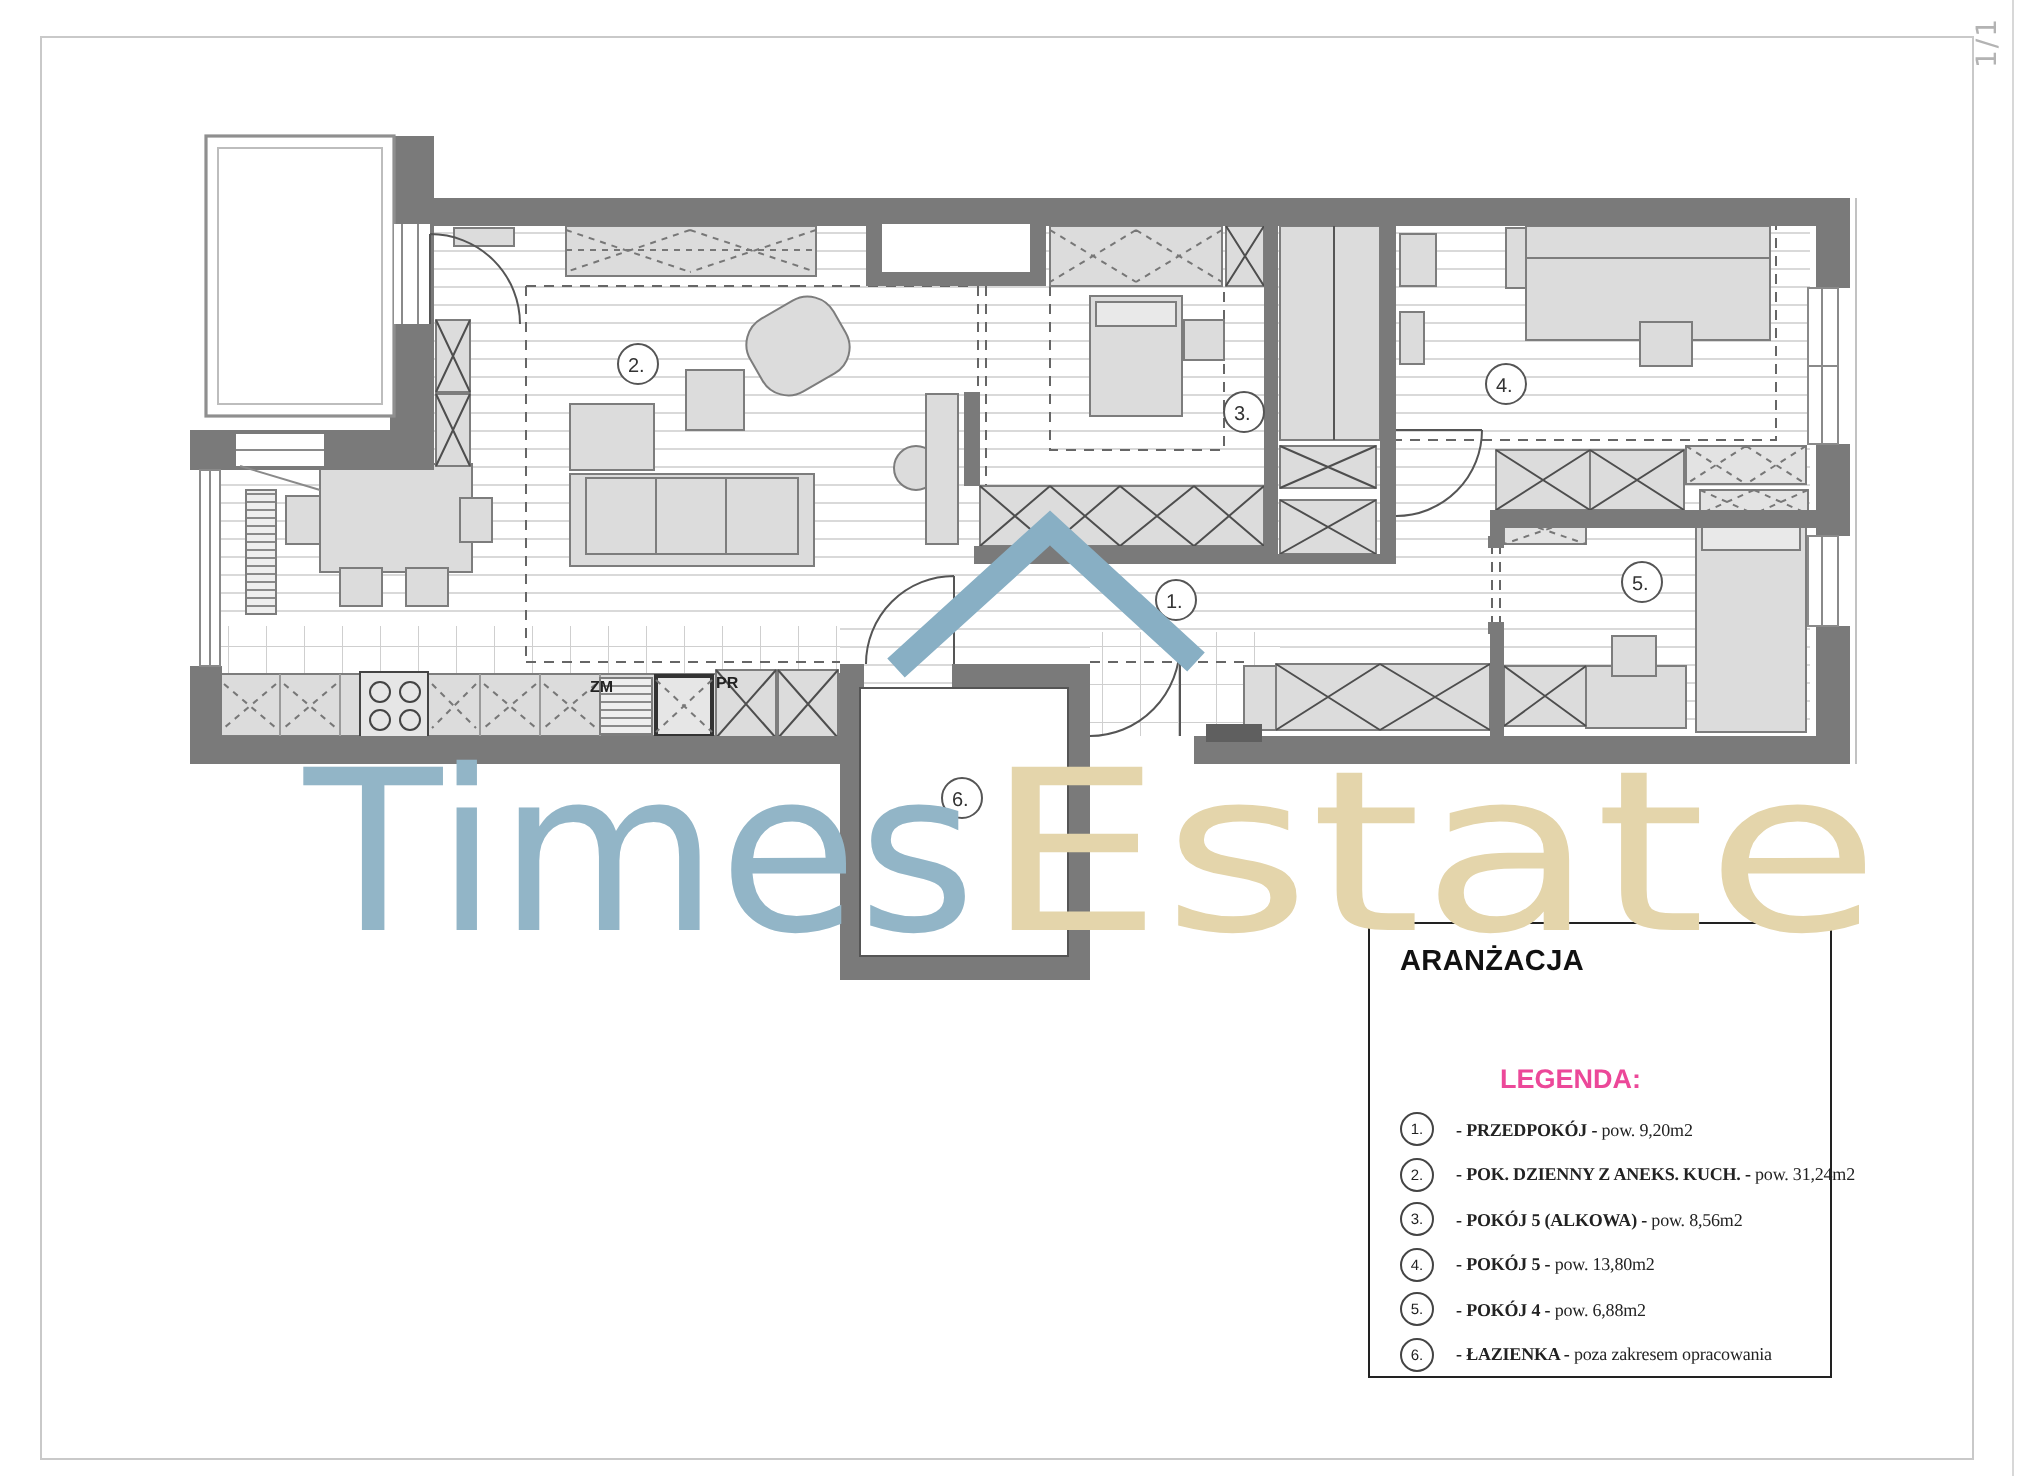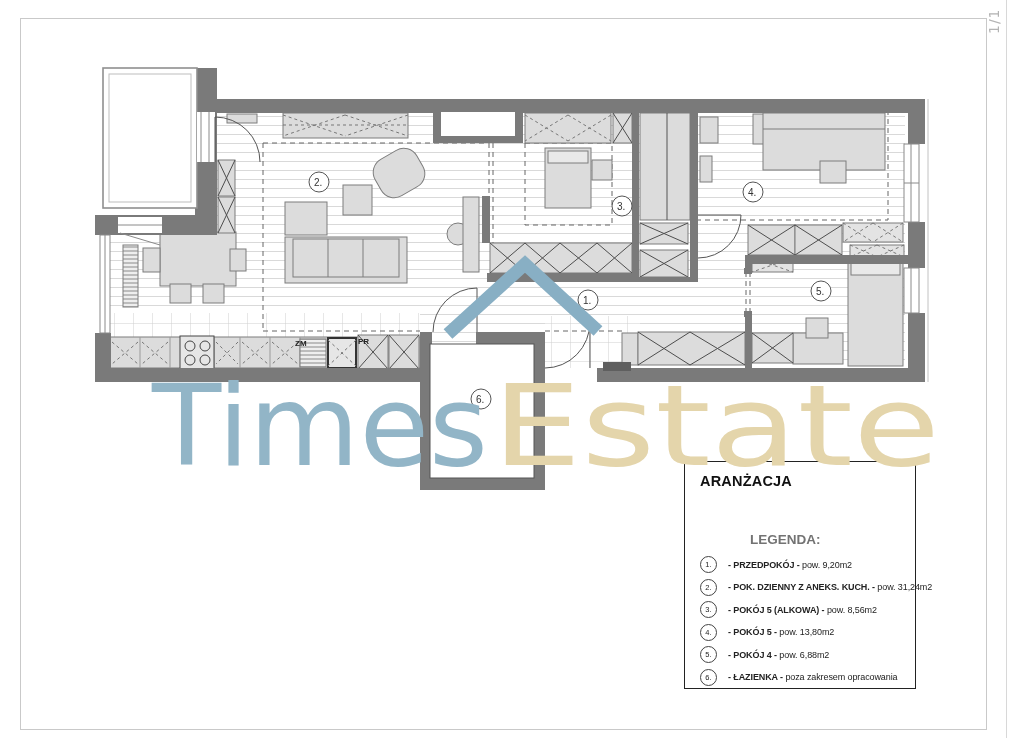--- a/index.html
+++ b/index.html
@@ -14,26 +14,26 @@
   svg{position:absolute;left:0;top:0;}
   svg text{font-family:"Liberation Sans",sans-serif;}
   .rn{font-size:10px;fill:#333;}
   .klabel{font-size:8px;fill:#222;font-weight:bold;}
   .wm-blue{font-family:"DejaVu Sans",sans-serif;}
   
   .legend{position:absolute;left:684px;top:461px;width:232px;height:228px;background:#fff;
           border:1.6px solid #222;box-sizing:border-box;z-index:20;padding:11px 8px 0 15px;}
   .lg-title{font-size:14.5px;font-weight:bold;color:#111;letter-spacing:.2px;line-height:17px;}
   .lg-scale{font-size:13px;font-weight:bold;color:#111;line-height:16px;}
-  .lg-head{font-size:13.5px;font-weight:bold;color:#737373;margin:42px 0 9px 50px;}
+  .lg-head{font-size:13.5px;font-weight:bold;color:#ec4899;margin:42px 0 9px 50px;}
   .lg-row{display:flex;align-items:center;margin-bottom:5.5px;}
   .lg-num{flex:0 0 auto;width:15px;height:15px;border:1px solid #444;border-radius:50%;
           font-size:7.5px;color:#222;display:flex;align-items:center;justify-content:center;
           margin-right:11px;background:#fff;}
-  .lg-text{font-size:9px;color:#222;white-space:nowrap;letter-spacing:-0.1px;}
+  .lg-text{font-size:9px;color:#222;white-space:nowrap;letter-spacing:-0.1px;font-family:Liberation Serif, serif;}
   .lg-text b{font-weight:bold;}
   .wm-layer{z-index:30;}
 </style>
 </head>
 <body>
 
 <div class="page">
   <div class="frame"></div>
   <div class="edge-line"></div>
   <div class="page-num">1/1</div>

